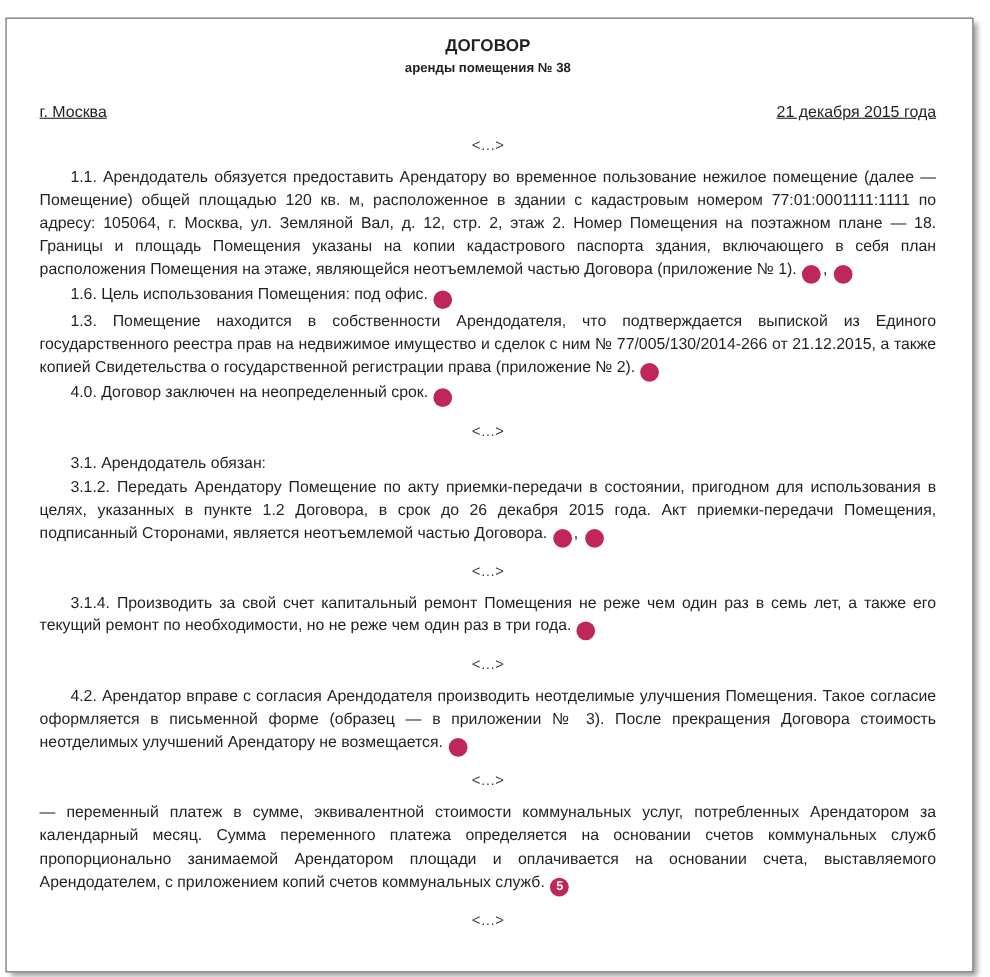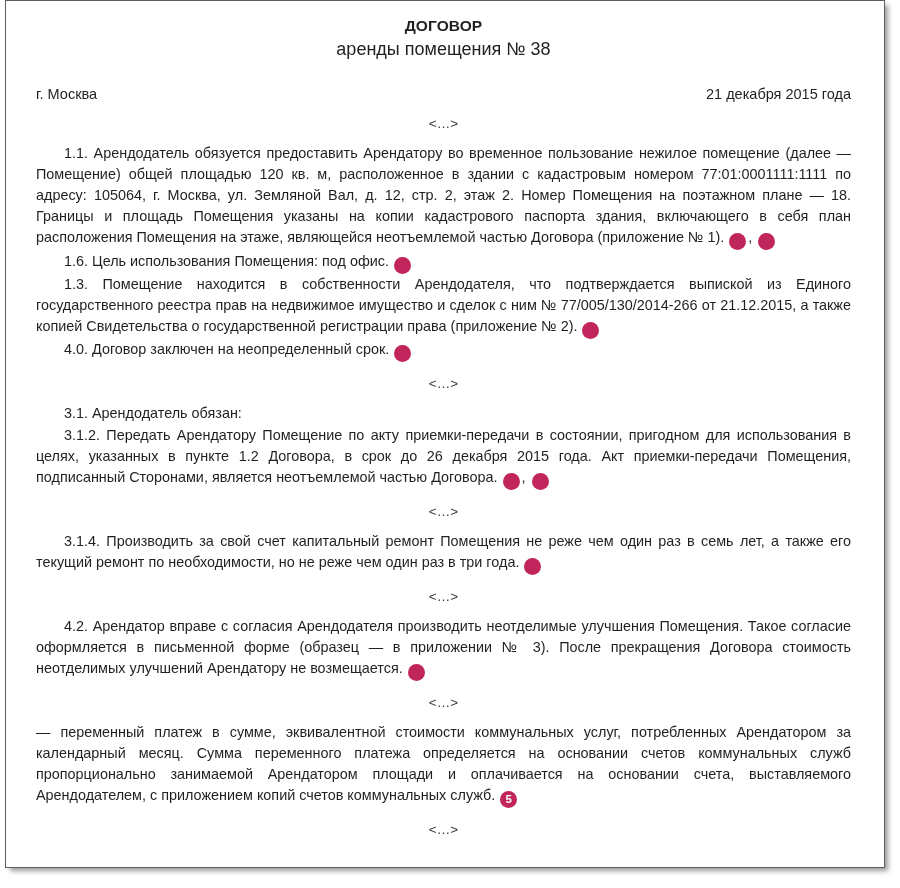--- a/index.html
+++ b/index.html
@@ -12,21 +12,21 @@
     font-family: "Liberation Sans", "DejaVu Sans", sans-serif;
     width: 900px;
     height: 888px;
     overflow: hidden;
   }
 
   
   .page-frame {
     position: absolute;
     left: 5px;
-    top: 0;
+    top: 16px;
     width: 880px;
     height: 868px;
     background: #ffffff;
     border: 1px solid #5d5d5d;
     box-shadow: 4px 4px 5px -1px rgba(0,0,0,0.40);
     box-sizing: border-box;
   }
 
   .page-inner {
     padding: 14px 33px 0 30px;
@@ -38,35 +38,36 @@
   .doc-title {
     text-align: center;
     font-weight: bold;
     font-size: 15.5px;
     color: #231f20;
     letter-spacing: 0.1px;
     line-height: 1.38;
   }
   .doc-title-line2 {
     text-align: center;
-    font-weight: normal;
-    font-size: 18px;
+    font-weight: bold;
+    font-size: 12px;
     color: #231f20;
     line-height: 1.38;
     margin-top: 1px;
   }
 
   
   .meta-row {
     display: flex;
     justify-content: space-between;
     align-items: baseline;
     margin-top: 24px;
     font-size: 14.5px;
     color: #231f20;
+    text-decoration: underline;
   }
   .meta-city { white-space: nowrap; }
   .meta-date { white-space: nowrap; }
 
   
   .sep {
     text-align: center;
     font-size: 13.5px;
     color: #3c3c3c;
     letter-spacing: 0px;

